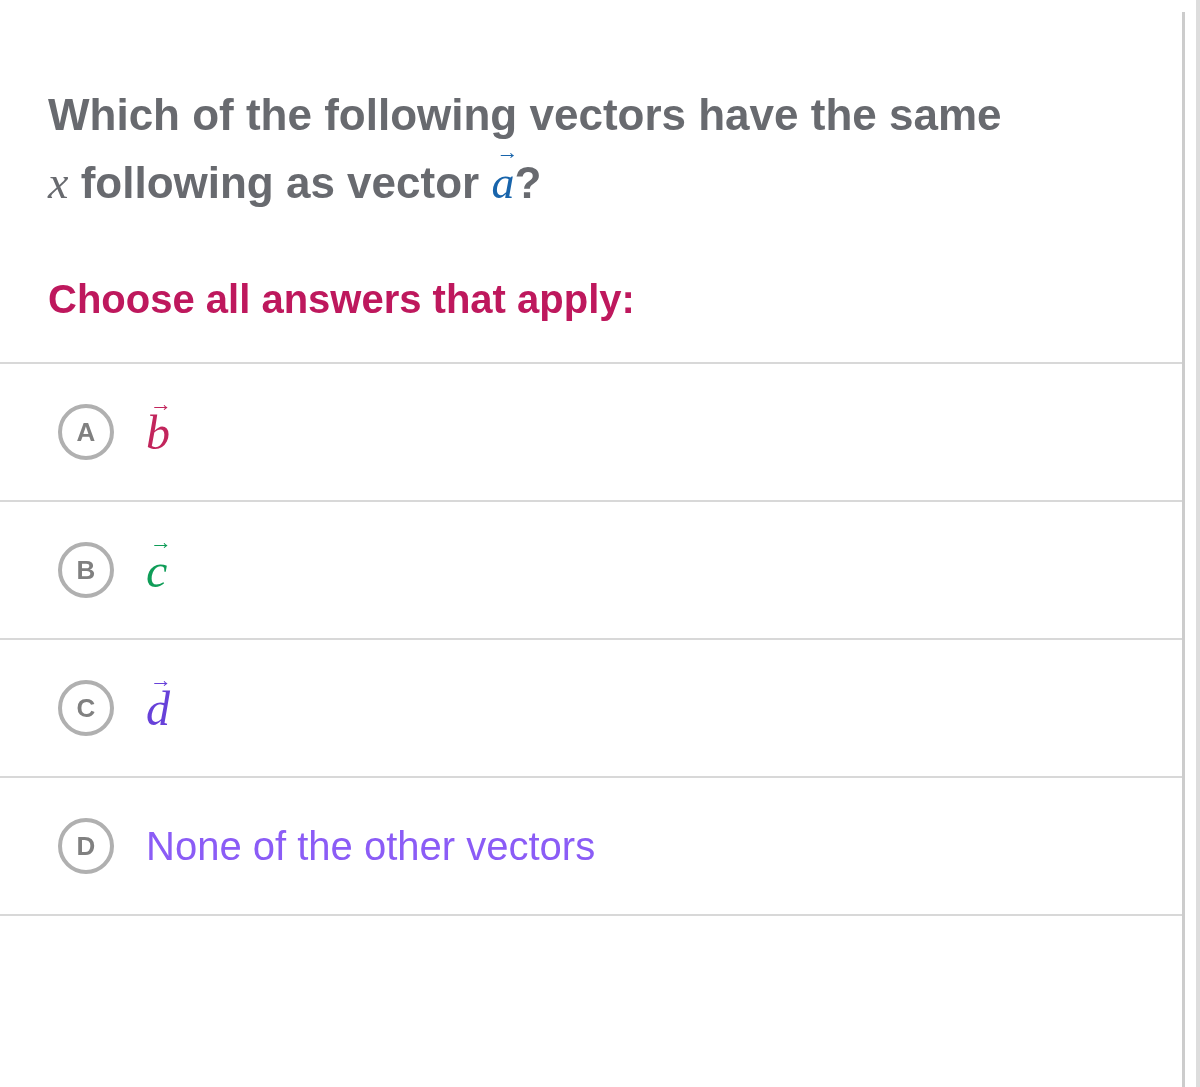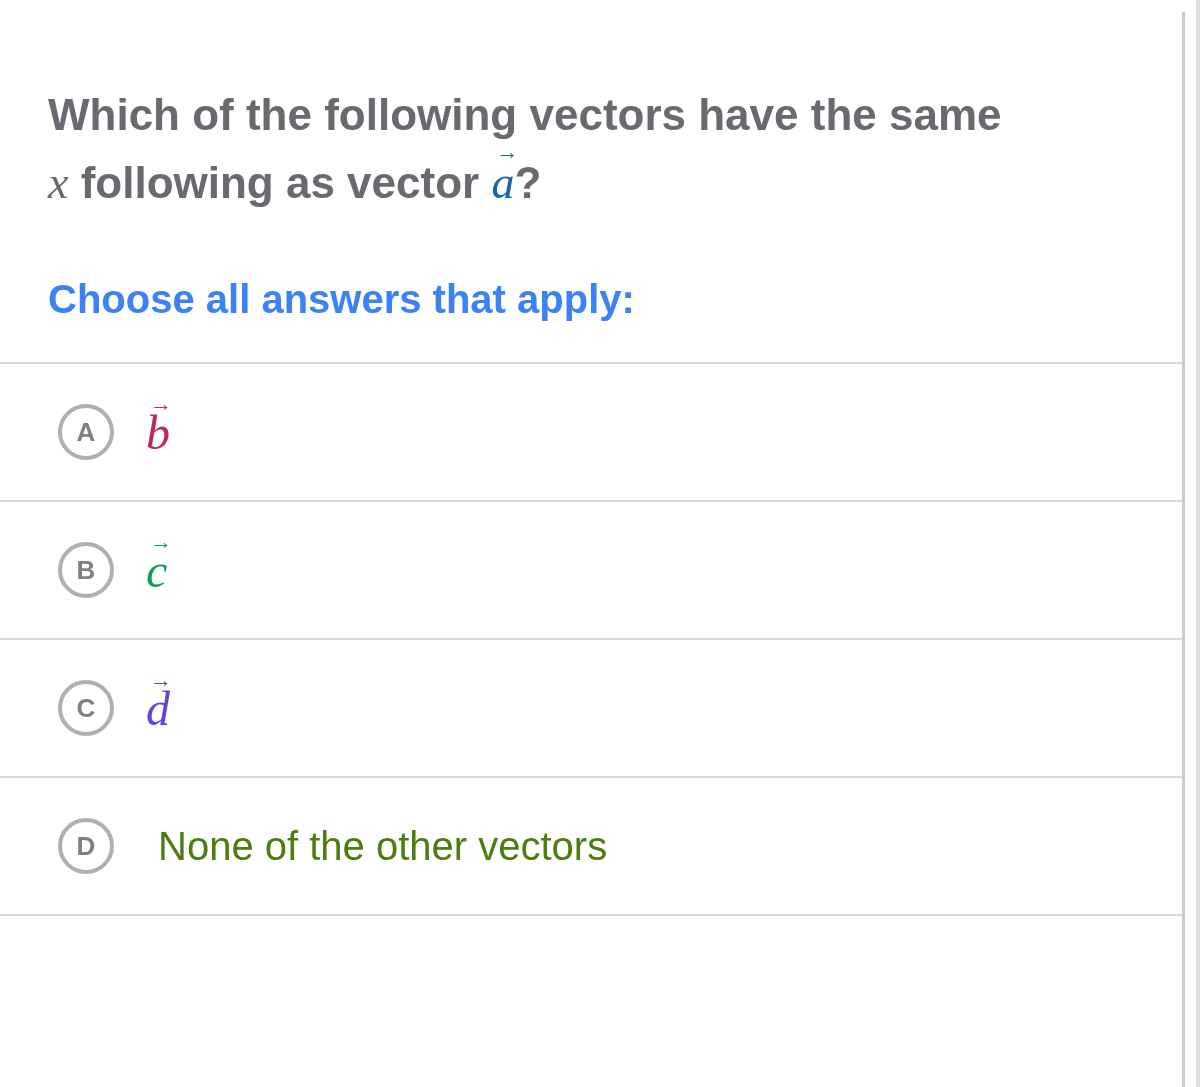--- a/index.html
+++ b/index.html
@@ -68,21 +68,21 @@
     left: 5px;
     font-size: 22px;
     color: #1864ab;
     font-style: normal;
     font-family: Arial, sans-serif;
   }
   .instruction {
     padding: 60px 48px 40px 48px;
     font-size: 40px;
     font-weight: 700;
-    color: #3b82f6;
+    color: #be185d;
     width: 1182px;
   }
   .options {
     width: 1182px;
   }
   .option-row {
     width: 100%;
     border-top: 2px solid #d8d8d8;
     padding: 40px 0 40px 58px;
     display: flex;
@@ -111,22 +111,21 @@
     font-family: "Times New Roman", Times, serif;
     font-size: 48px;
     font-style: italic;
     position: relative;
     display: inline-block;
   }
   .option-text.plain {
     font-family: -apple-system, BlinkMacSystemFont, "Segoe UI", Helvetica, Arial, sans-serif;
     font-style: normal;
     font-size: 40px;
-    color: #4d7c0f;
-    margin-left: 12px;
+    color: #8b5cf6;
   }
   .vec-arrow-opt {
     position: absolute;
     top: -14px;
     left: 4px;
     font-size: 22px;
     font-style: normal;
     font-family: Arial, sans-serif;
   }
   .col-b { color: #c2255c; }

